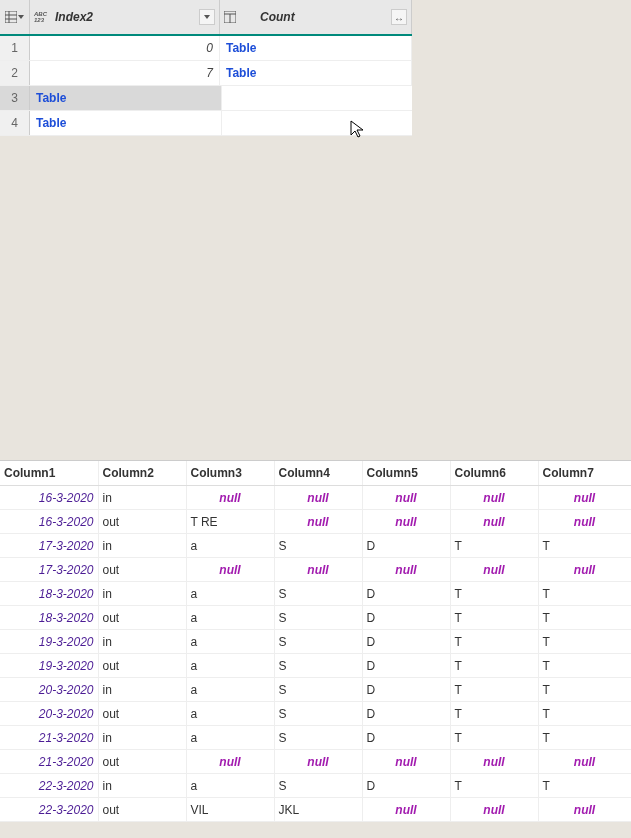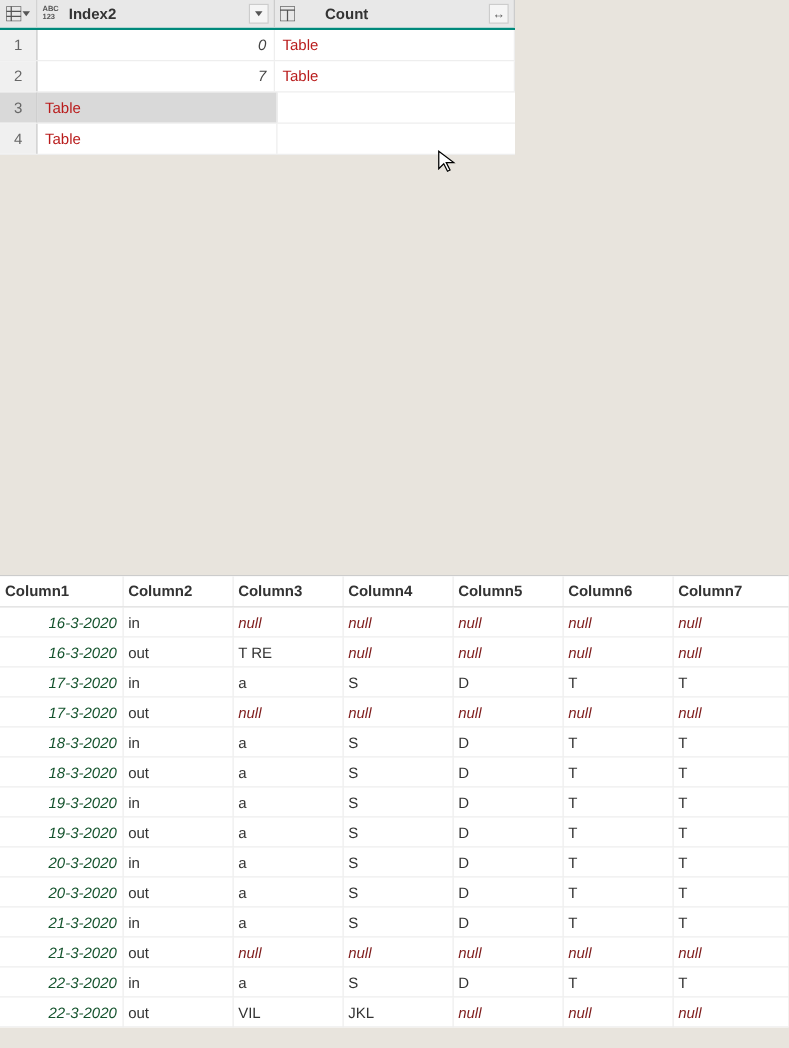--- a/index.html
+++ b/index.html
@@ -19,22 +19,23 @@
     height: 460px;
   }
   .upper-table {
     background: #fff;
     display: flex;
     flex-direction: column;
     width: 412px;
   }
   .header-row {
     display: flex;
-    height: 24px;
+    height: 36px;
     border-bottom: 2px solid #00897b;
+    font-style: italic;
   }
   .row-index-header {
     width: 30px;
     background: #e8e8e8;
     border-right: 1px solid #ccc;
     display: flex;
     align-items: center;
     justify-content: center;
   }
   .col-header {
@@ -110,21 +111,22 @@
     padding: 0 6px;
   }
   .cell.index2 {
     width: 190px;
     justify-content: flex-end;
     font-style: italic;
     color: #444;
   }
   .cell.count {
     width: 192px;
-    color: #b91c1c;
+    color: #1d4ed8;
+    font-weight: bold;
   }
   .cursor {
     position: absolute;
     left: 350px;
     top: 120px;
     pointer-events: none;
   }
 
   
   .lower-panel {
@@ -150,26 +152,27 @@
     padding: 4px 4px;
     border-bottom: 1px solid #eee;
     border-right: 1px solid #eee;
     height: 24px;
     white-space: nowrap;
     overflow: hidden;
   }
   .preview-table td.right {
     text-align: right;
     font-style: italic;
-    color: #14532d;
+    color: #4c1d95;
   }
   .preview-table td.null {
-    text-align: left;
+    text-align: center;
     font-style: italic;
-    color: #7f1d1d;
+    color: #a21caf;
+    font-weight: bold;
   }
   .preview-wrap { overflow: hidden; }
 
   .grid-icon svg { display:block; }
 </style>
 </head>
 <body>
 
 <div class="upper-panel">
   <div class="upper-table">

